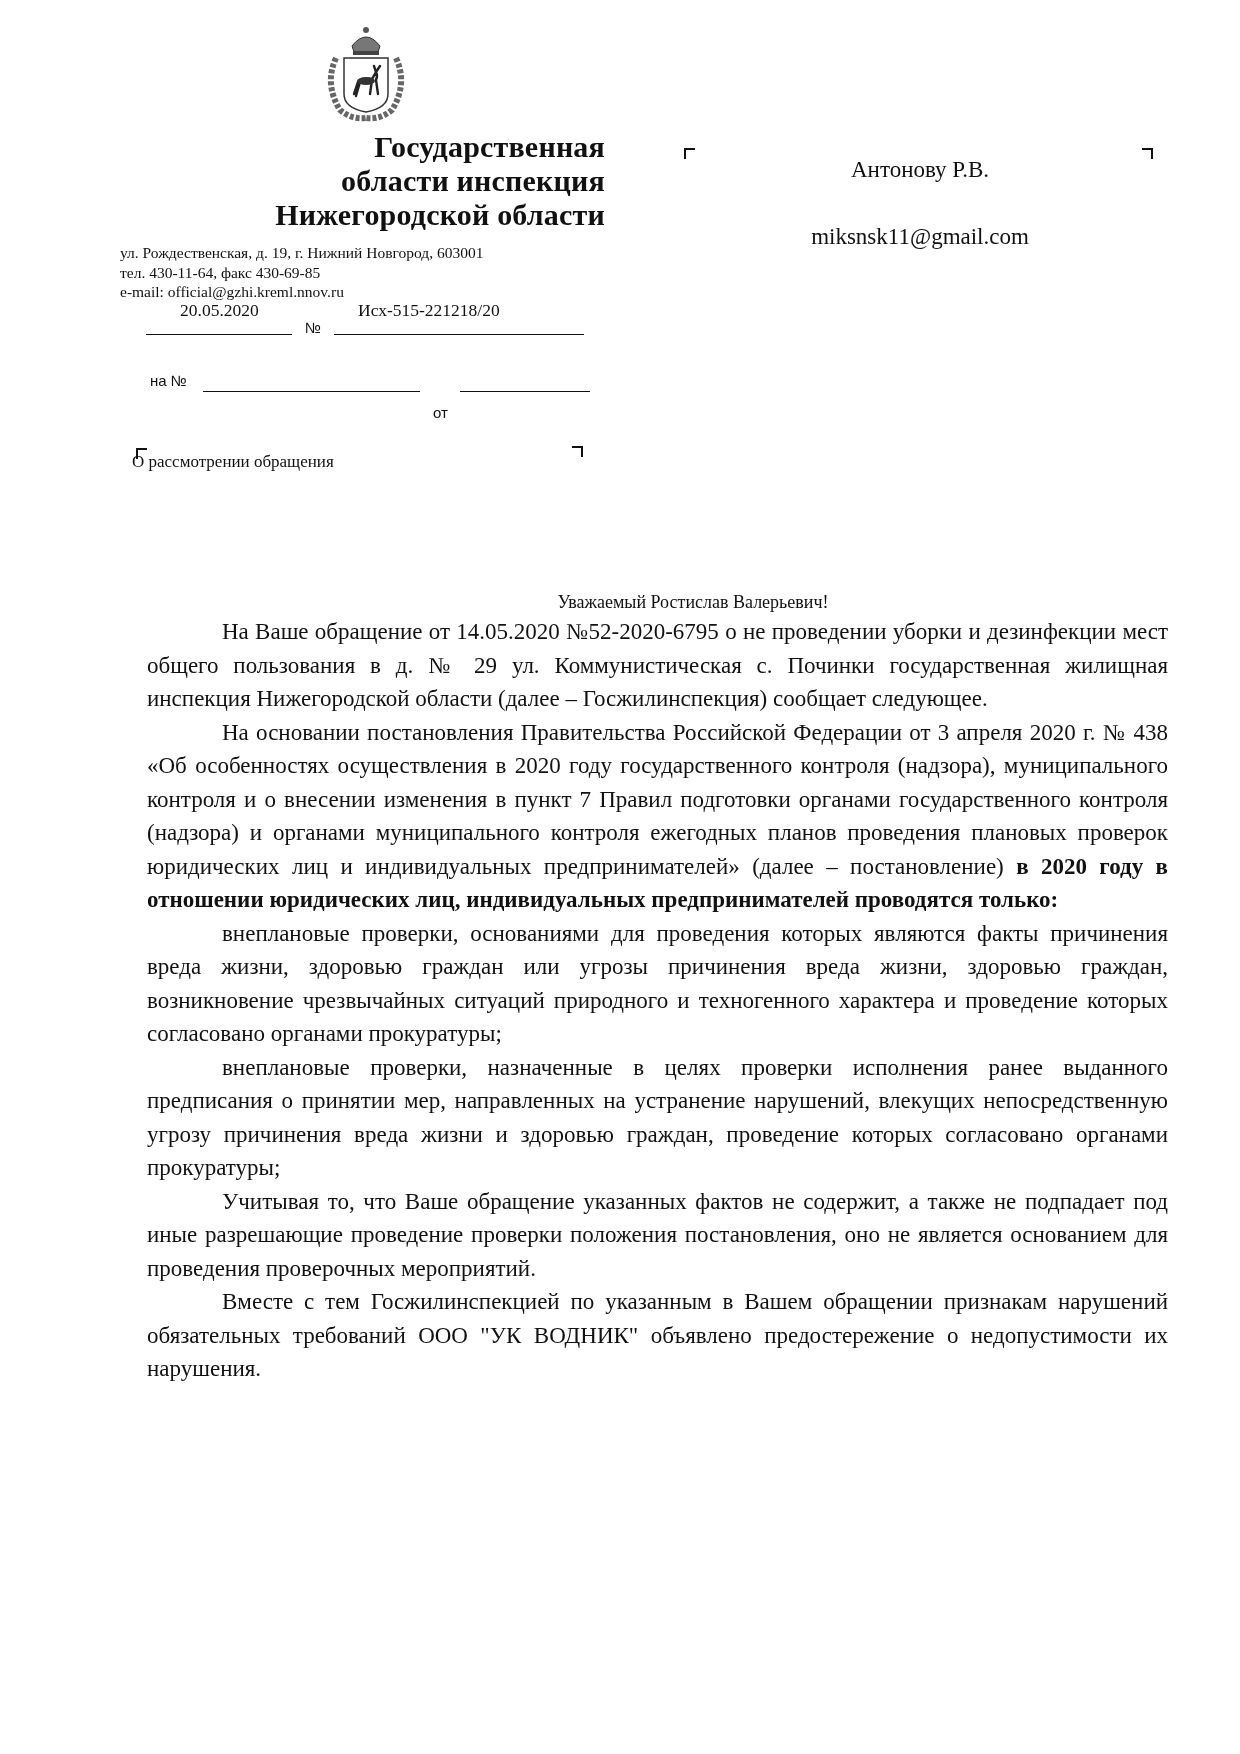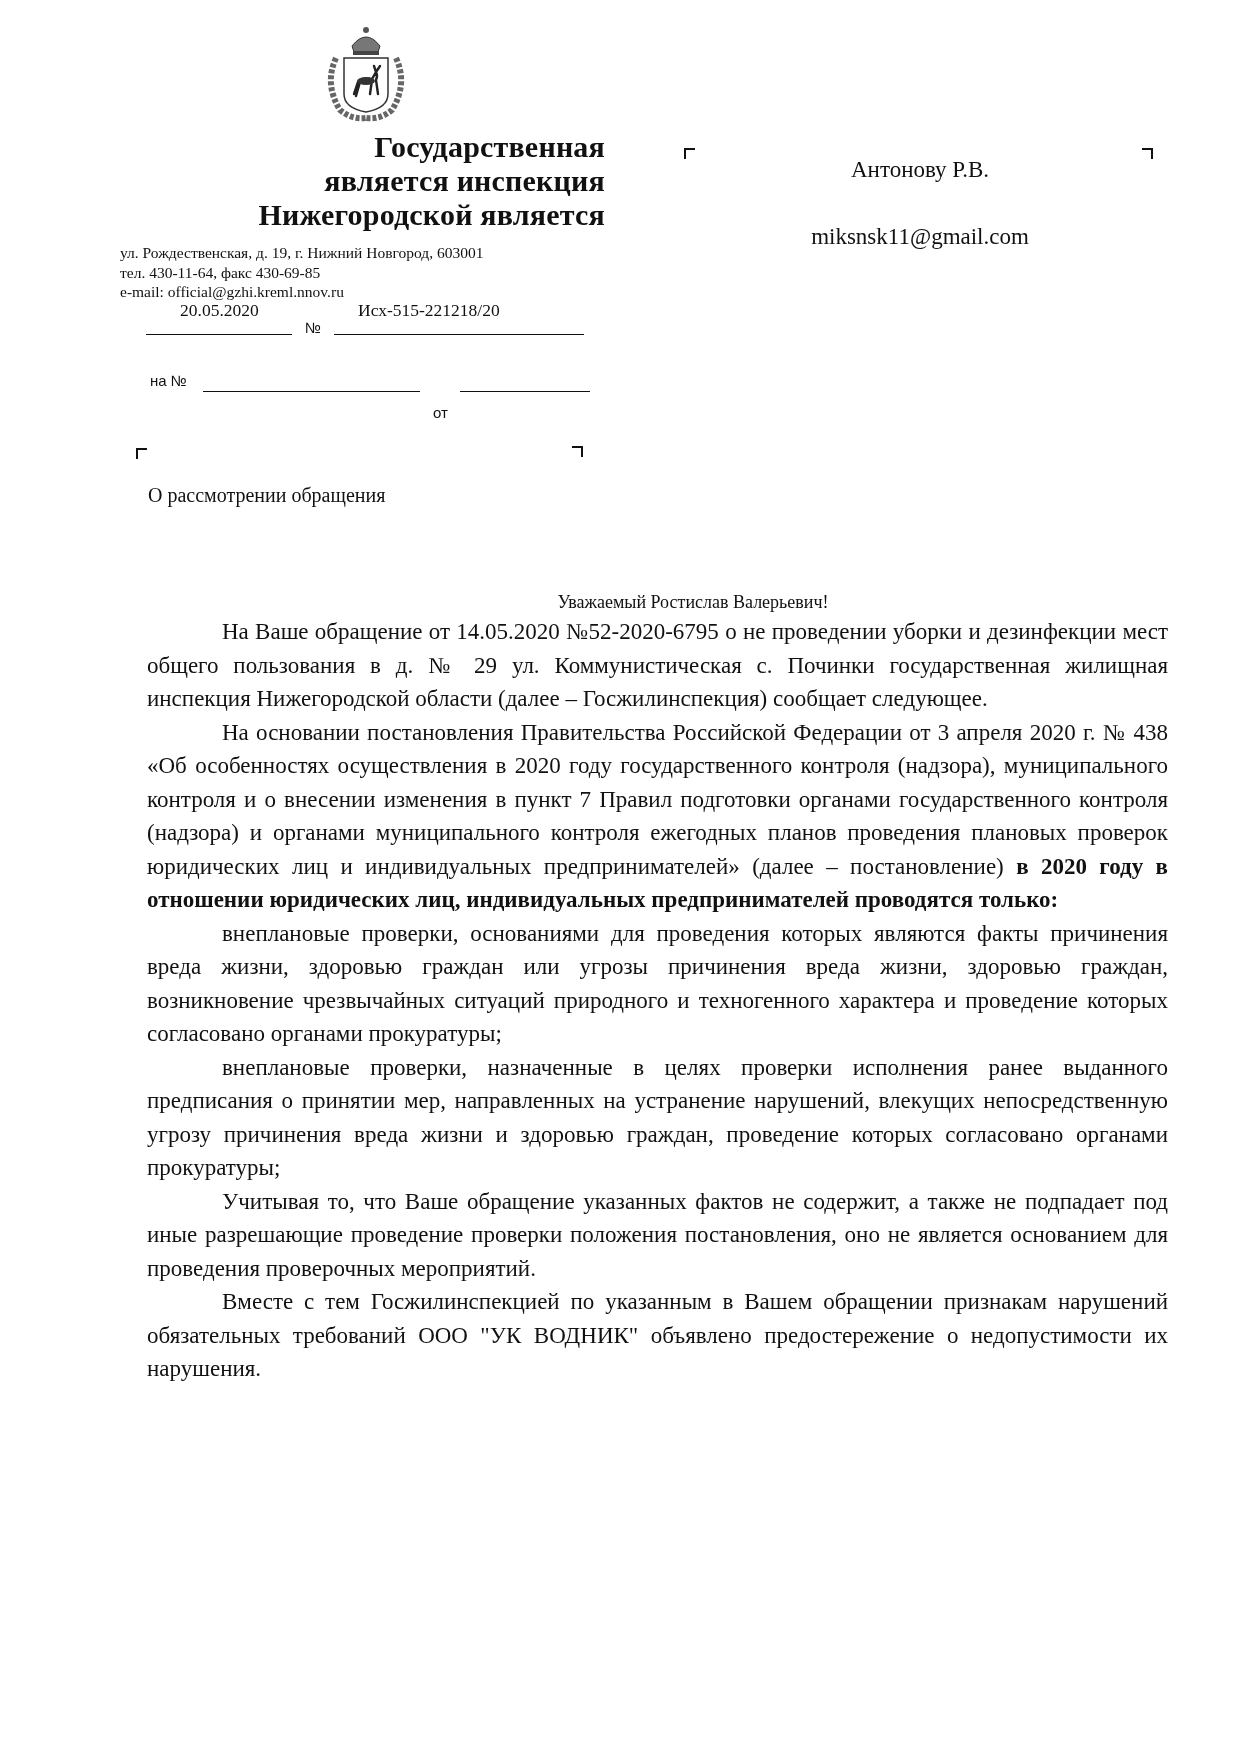--- a/index.html
+++ b/index.html
@@ -22,21 +22,21 @@
   .reg-no { position: absolute; left: 165px; top: 19px; font-family: "Liberation Sans", sans-serif; font-size: 15px; }
   .reg-line2 { position: absolute; left: 194px; top: 34px; width: 250px; border-top: 1px solid #111; }
 
   .ref-row { left: 150px; top: 372px; width: 460px; height: 30px;
              font-family: "Liberation Sans", sans-serif; font-size: 15px; }
   .ref-label { position: absolute; left: 0; top: 0; }
   .ref-line1 { position: absolute; left: 53px; top: 19px; width: 217px; border-top: 1px solid #111; }
   .ref-from { position: absolute; left: 283px; top: 0; margin-top: 32px; }
   .ref-line2 { position: absolute; left: 310px; top: 19px; width: 130px; border-top: 1px solid #111; }
 
-  .subject { left: 148px; top: 452px; font-size: 20px; margin-top: 32px; }
+  .subject { left: 132px; top: 452px; font-size: 17px; }
   .bracket { position: absolute; width: 9px; height: 9px; border-color: #111; border-style: solid; }
   .br-tl { border-width: 2px 0 0 2px; }
   .br-tr { border-width: 2px 2px 0 0; }
 
   
   .recipient { left: 690px; top: 157px; width: 460px; text-align: center; font-size: 23px; }
   .recipient .name { display: block; height: 67px; }
 
   
   .greeting { left: 300px; top: 550px; width: 786px; text-align: center; font-size: 18px; margin-top: 42px; }
@@ -62,22 +62,22 @@
 
     <path d="M26 34 H70 V70 Q70 84 48 88 Q26 84 26 70 Z" fill="#fff" stroke="#333" stroke-width="1.5"></path>
 
     <path d="M36 70 L40 58 Q44 54 54 55 L58 48 L56 42 M58 48 L62 42 M58 48 Q60 52 58 56 L60 70 M54 56 L52 70 M42 58 L38 72" fill="none" stroke="#222" stroke-width="2.4" stroke-linecap="round"></path>
     <ellipse cx="48" cy="57" rx="9" ry="4" fill="#333"></ellipse>
   </svg>
 </div>
 
 <div class="abs org-title">
   <div>Государственная</div>
-  <div>является инспекция</div>
-  <div>Нижегородской является</div>
+  <div>области инспекция</div>
+  <div>Нижегородской области</div>
 </div>
 
 <div class="abs org-info">
   <div>ул. Рождественская, д. 19, г. Нижний Новгород, 603001</div>
   <div>тел. 430-11-64, факс 430-69-85</div>
   <div>e-mail: official@gzhi.kreml.nnov.ru</div>
 </div>
 
 <div class="abs reg-row">
   <span class="reg-date">20.05.2020</span>

